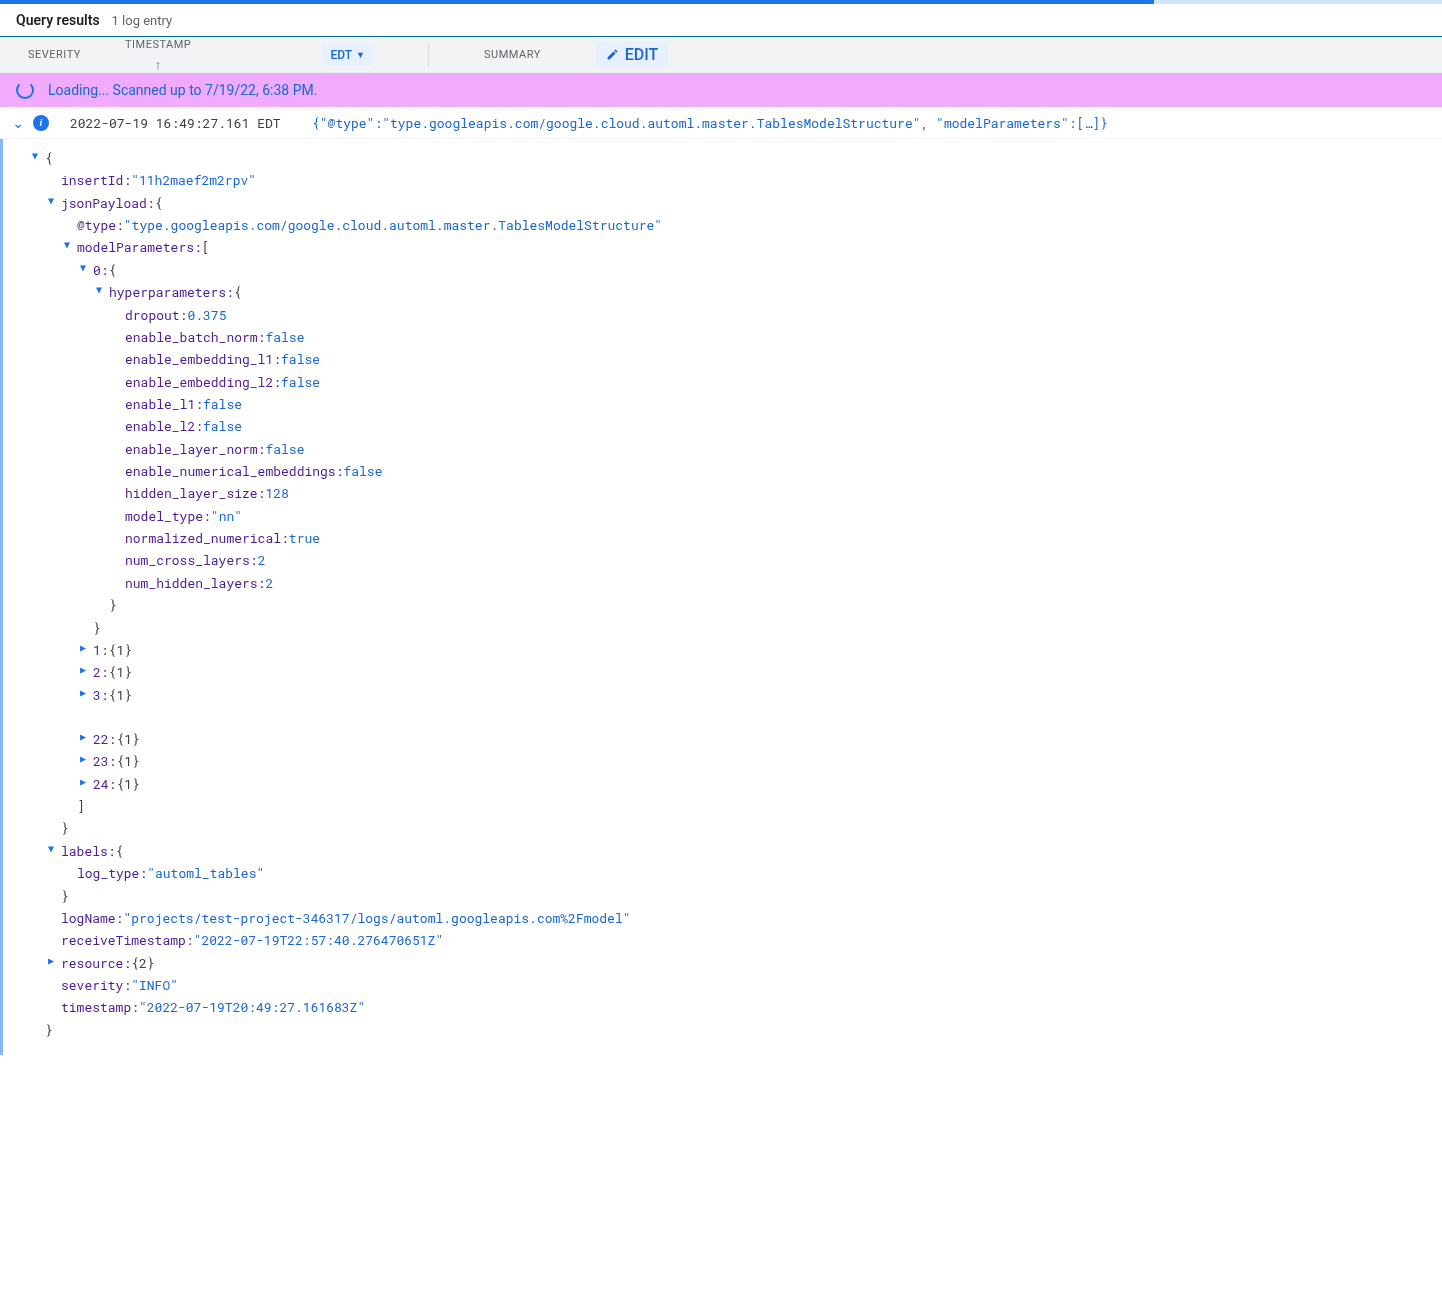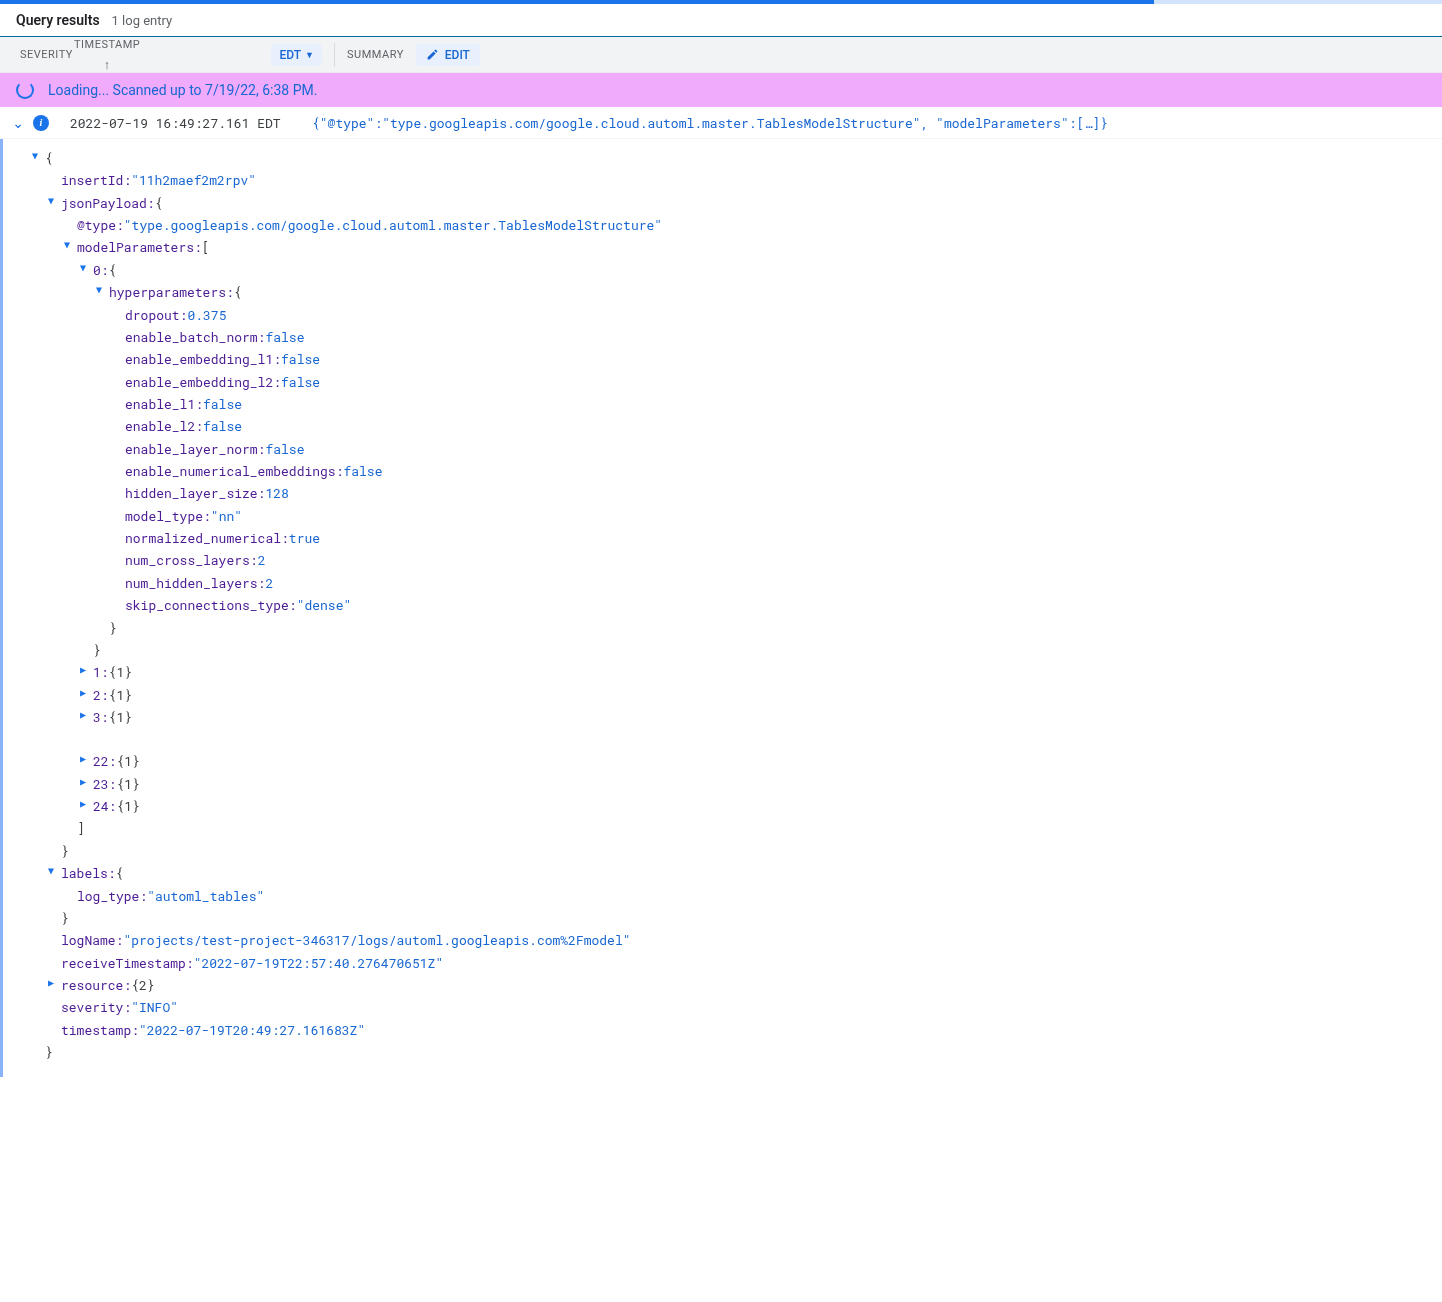--- a/index.html
+++ b/index.html
@@ -22,24 +22,25 @@
       gap: 12px;
     }
     .titlebar .title { font-weight: 600; color: #202124; font-size: 14px; }
     .titlebar .count { color: #5f6368; font-size: 13px; }
     .headerbar {
       display: flex;
       align-items: center;
       background: #f1f3f4;
       border-bottom: 1px solid #e8eaed;
       height: 36px;
-      padding: 0 16px;
+      padding: 0 24px;
       font-size: 11px;
       color: #5f6368;
       letter-spacing: 0.5px;
+      gap: 43px;
     }
     .col-sev { width: 58px; padding-left: 4px; }
     .col-ts {
       width: 248px;
       display: flex;
       align-items: center;
       justify-content: space-between;
     }
     .ts-label { display: flex; align-items: center; gap: 6px; cursor: pointer; flex-direction: column; }
     .arrow-up { font-size: 13px; }
@@ -58,21 +59,21 @@
     }
     .tz-pill .caret { font-size: 9px; }
     .divider { width: 1px; height: 24px; background: #dadce0; margin: 0 12px; }
     .col-summary { color: #5f6368; }
     .edit-pill {
       background: #e8f0fe;
       color: #1967d2;
       border-radius: 4px;
       padding: 4px 10px;
       margin-left: 12px;
-      font-size: 12px;
+      font-size: 16px;
       display: inline-flex;
       align-items: center;
       gap: 6px;
       font-weight: 500;
       letter-spacing: 0;
       cursor: pointer;
     }
     .edit-pill svg { width: 13px; height: 13px; }
     .loadingbar {
       display: flex;
@@ -213,21 +214,20 @@
     <div class="jrow"><span class="ind i5"></span><span class="tgl none"></span> <span class="key">enable_embedding_l2:</span> <span class="bool">false</span></div>
     <div class="jrow"><span class="ind i5"></span><span class="tgl none"></span> <span class="key">enable_l1:</span> <span class="bool">false</span></div>
     <div class="jrow"><span class="ind i5"></span><span class="tgl none"></span> <span class="key">enable_l2:</span> <span class="bool">false</span></div>
     <div class="jrow"><span class="ind i5"></span><span class="tgl none"></span> <span class="key">enable_layer_norm:</span> <span class="bool">false</span></div>
     <div class="jrow"><span class="ind i5"></span><span class="tgl none"></span> <span class="key">enable_numerical_embeddings:</span> <span class="bool">false</span></div>
     <div class="jrow"><span class="ind i5"></span><span class="tgl none"></span> <span class="key">hidden_layer_size:</span> <span class="num">128</span></div>
     <div class="jrow"><span class="ind i5"></span><span class="tgl none"></span> <span class="key">model_type:</span> <span class="str">"nn"</span></div>
     <div class="jrow"><span class="ind i5"></span><span class="tgl none"></span> <span class="key">normalized_numerical:</span> <span class="bool">true</span></div>
     <div class="jrow"><span class="ind i5"></span><span class="tgl none"></span> <span class="key">num_cross_layers:</span> <span class="num">2</span></div>
     <div class="jrow"><span class="ind i5"></span><span class="tgl none"></span> <span class="key">num_hidden_layers:</span> <span class="num">2</span></div>
-    <div class="jrow"><span class="ind i5"></span><span class="tgl none"></span> <span class="key">skip_connections_type:</span> <span class="str">"dense"</span></div>
 
     <div class="jrow"><span class="ind i4"></span><span class="tgl none"></span> <span class="brace">}</span></div>
     <div class="jrow"><span class="ind i3"></span><span class="tgl none"></span> <span class="brace">}</span></div>
 
     <div id="collapsed-a">
         <div class="jrow"><span class="ind i3"></span><span class="tgl right"></span> <span class="key">1:</span> <span class="brace">{1}</span></div>
         <div class="jrow"><span class="ind i3"></span><span class="tgl right"></span> <span class="key">2:</span> <span class="brace">{1}</span></div>
         <div class="jrow"><span class="ind i3"></span><span class="tgl right"></span> <span class="key">3:</span> <span class="brace">{1}</span></div>
       </div>
   </div>

